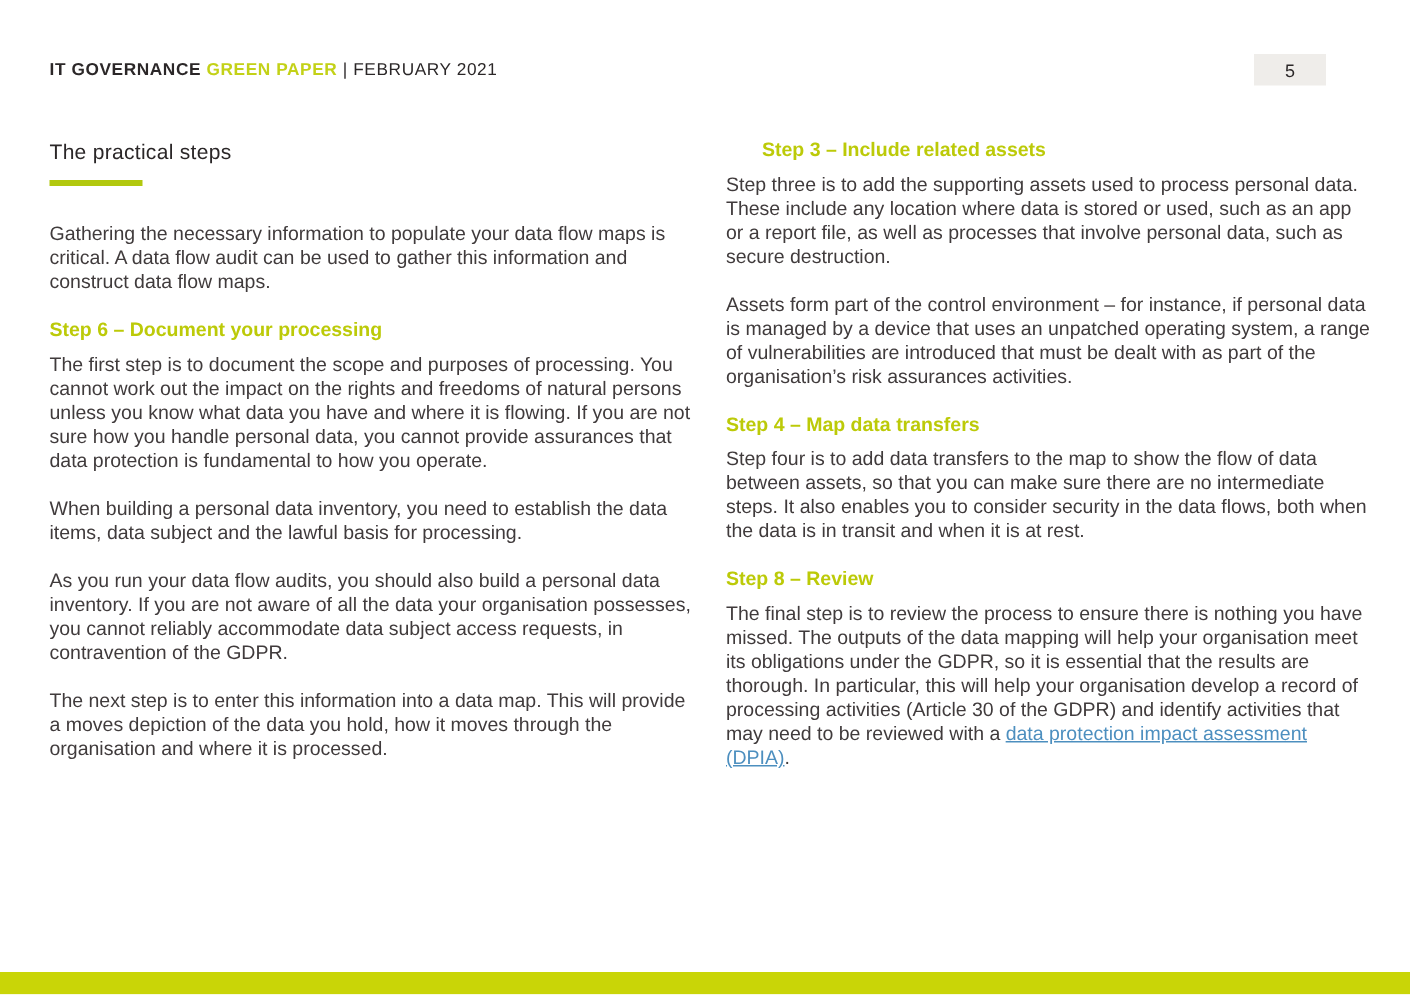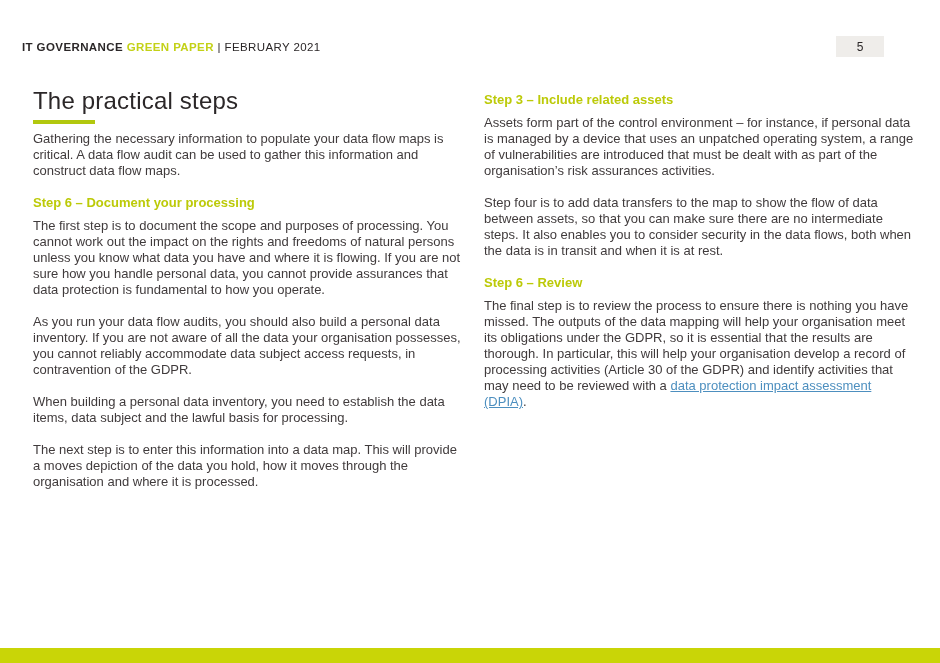--- a/index.html
+++ b/index.html
@@ -10,21 +10,21 @@
     height: 663px;
     background: #ffffff;
     overflow: hidden;
     font-family: "Liberation Sans", sans-serif;
     color: #403b3c;
   }
   .header {
     display: flex;
     align-items: center;
     justify-content: space-between;
-    padding: 36px 56px 0 22px;
+    padding: 36px 56px 0 33px;
   }
   .header-title {
     font-size: 11.5px;
     letter-spacing: 0.4px;
     color: #2b2728;
     white-space: pre;
   }
   .brand { font-weight: 700; color: #2b2728; }
   .paper { font-weight: 700; color: #c3d117; }
   .date  { font-weight: 400; color: #2b2728; }
@@ -40,47 +40,47 @@
   }
   .content {
     display: flex;
     gap: 19px;
     padding: 0 0 0 33px;
     margin-top: 33px;
   }
   .col { width: 432px; }
   h1 {
     margin: 0;
-    font-size: 24px;
+    font-size: 14px;
     font-weight: 400;
     line-height: 22px;
     color: #2b2728;
     letter-spacing: 0.2px;
   }
   .accent-bar {
     width: 62px;
     height: 4px;
     background: #b2c80e;
     margin-top: 8px;
   }
   p {
     font-size: 13px;
     line-height: 16px;
     margin: 0 0 16px 0;
     color: #403b3c;
   }
-  .intro { margin-top: 7px; }
+  .intro { margin-top: 24px; }
   h3.step-heading {
     font-size: 13px;
     font-weight: 700;
     color: #bcca08;
     margin: 14px 0 7px 0;
     line-height: 16px;
   }
-  .col > .step:first-child > h3.step-heading { margin-top: 2px; }
+  .col > .step:first-child > h3.step-heading { margin-top: 2px; margin-left: 24px; }
   a.doc-link {
     color: #4d8fbf;
     text-decoration: underline;
     cursor: pointer;
   }
   .footer-bar {
     position: absolute;
     left: 0;
     bottom: 0;
     width: 100%;
@@ -103,41 +103,43 @@
   <div class="content">
 
     <div class="col">
       <h1>The practical steps</h1>
       <div class="accent-bar"></div>
       <p class="intro">Gathering the necessary information to populate your data flow maps is critical. A data flow audit can be used to gather this information and construct data flow maps.</p>
 
       <div class="step">
         <h3 class="step-heading">Step 6 – Document your processing</h3>
         <p>The first step is to document the scope and purposes of processing. You cannot work out the impact on the rights and freedoms of natural persons unless you know what data you have and where it is flowing. If you are not sure how you handle personal data, you cannot provide assurances that data protection is fundamental to how you operate.</p>
+        <p>When building a personal data inventory, you need to establish the data items, data subject and the lawful basis for processing.</p>
         <p>As you run your data flow audits, you should also build a personal data inventory. If you are not aware of all the data your organisation possesses, you cannot reliably accommodate data subject access requests, in contravention of the GDPR.</p>
-        <p>When building a personal data inventory, you need to establish the data items, data subject and the lawful basis for processing.</p>
       </div>
 
       <div class="step">
         <p>The next step is to enter this information into a data map. This will provide a moves depiction of the data you hold, how it moves through the organisation and where it is processed.</p>
       </div>
     </div>
 
     <div class="col">
       <div class="step">
         <h3 class="step-heading">Step 3 – Include related assets</h3>
+        <p>Step three is to add the supporting assets used to process personal data. These include any location where data is stored or used, such as an app or a report file, as well as processes that involve personal data, such as secure destruction.</p>
         <p>Assets form part of the control environment – for instance, if personal data is managed by a device that uses an unpatched operating system, a range of vulnerabilities are introduced that must be dealt with as part of the organisation’s risk assurances activities.</p>
       </div>
 
       <div class="step">
+        <h3 class="step-heading">Step 4 – Map data transfers</h3>
         <p>Step four is to add data transfers to the map to show the flow of data between assets, so that you can make sure there are no intermediate steps. It also enables you to consider security in the data flows, both when the data is in transit and when it is at rest.</p>
       </div>
 
       <div class="step">
-        <h3 class="step-heading">Step 6 – Review</h3>
+        <h3 class="step-heading">Step 8 – Review</h3>
         <p><span>The final step is to review the process to ensure there is nothing you have missed. The outputs of the data mapping will help your organisation meet its obligations under the GDPR, so it is essential that the results are thorough. In particular, this will help your organisation develop a record of processing activities (Article 30 of the GDPR) and identify activities that may need to be reviewed with a </span><a class="doc-link">data protection impact assessment (DPIA)</a><span>.</span></p>
       </div>
     </div>
 
   </div>
 
   <div class="footer-bar"></div>
 
 </div>
 

